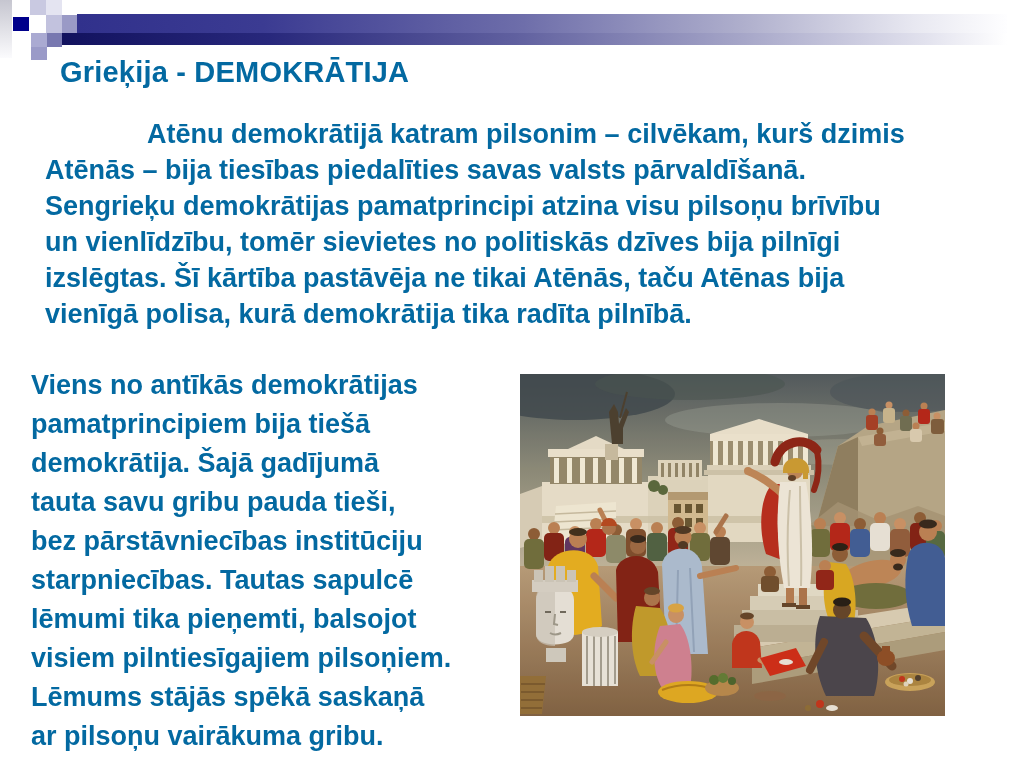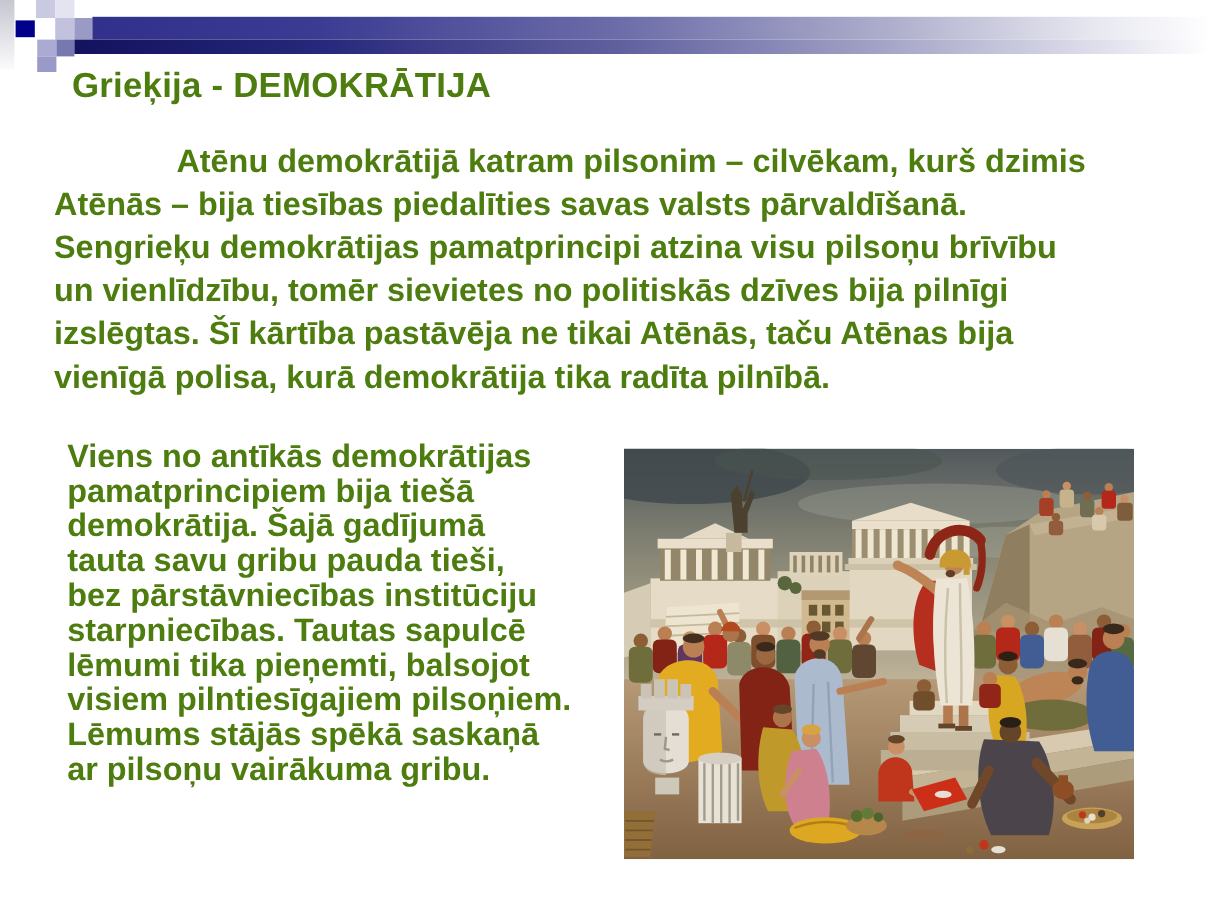--- a/index.html
+++ b/index.html
@@ -1,38 +1,38 @@
 <!DOCTYPE html>
 <html><head>
 <meta charset="utf-8">
 <style>
   html,body{margin:0;padding:0;background:#fff;}
   .slide{position:relative;width:1024px;height:768px;background:#ffffff;overflow:hidden;
-         font-family:"Liberation Sans","DejaVu Sans",sans-serif;color:#4d7c0f;}
+         font-family:"Liberation Sans","DejaVu Sans",sans-serif;color:#0369a1;}
   .abs{position:absolute;}
   
   #strip{left:0;top:0;width:12px;height:58px;background:linear-gradient(180deg,#c6c6d0,#fbfbfd);}
   .sq{position:absolute;}
   #sqA{left:30px;top:0;width:16px;height:15px;background:#c9c9e1;}
   #sqB{left:46px;top:0;width:16px;height:15px;background:#e4e4f1;}
   #sqNavy{left:13px;top:17px;width:16px;height:14px;background:#00008b;}
   #sqC{left:46px;top:15px;width:16px;height:18px;background:#c2c2de;}
   #sqD{left:62px;top:15px;width:15px;height:18px;background:#9a9ac6;}
   #sqE{left:31px;top:33px;width:16px;height:14px;background:#aaaad2;}
   #sqF{left:47px;top:33px;width:15px;height:14px;background:#7878b0;}
   #sqG{left:31px;top:47px;width:16px;height:13px;background:#9a9ac8;}
   #barTop{left:77px;top:14px;width:930px;height:19px;
     background:linear-gradient(90deg,#31318c 0%,#3b3b92 20%,#6e6eaa 48%,#b0b0cd 72%,#e8e8f1 90%,#fefeff 100%);}
   #barBottom{left:62px;top:33px;width:945px;height:12px;
     background:linear-gradient(90deg,#12125e 0%,#28287c 22%,#60609f 48%,#a6a6c8 72%,#e4e4ef 92%,#ffffff 100%);}
   
   #slide-title{left:60px;top:56px;font-size:29px;font-weight:bold;letter-spacing:0.2px;margin:0;}
   .para{font-size:27px;line-height:36px;font-weight:bold;}
   #para1{left:45px;top:116px;width:960px;text-indent:102px;}
-  #para2{left:56px;top:366px;width:480px;line-height:29px;}
+  #para2{left:31px;top:366px;width:480px;line-height:39px;}
   
   #painting{left:520px;top:374px;width:425px;height:342px;margin:0;}
 </style>
 </head>
 <body>
 
 <div class="slide">
 
   <div class="abs" id="strip"></div>
   <div class="sq" id="sqA"></div>

